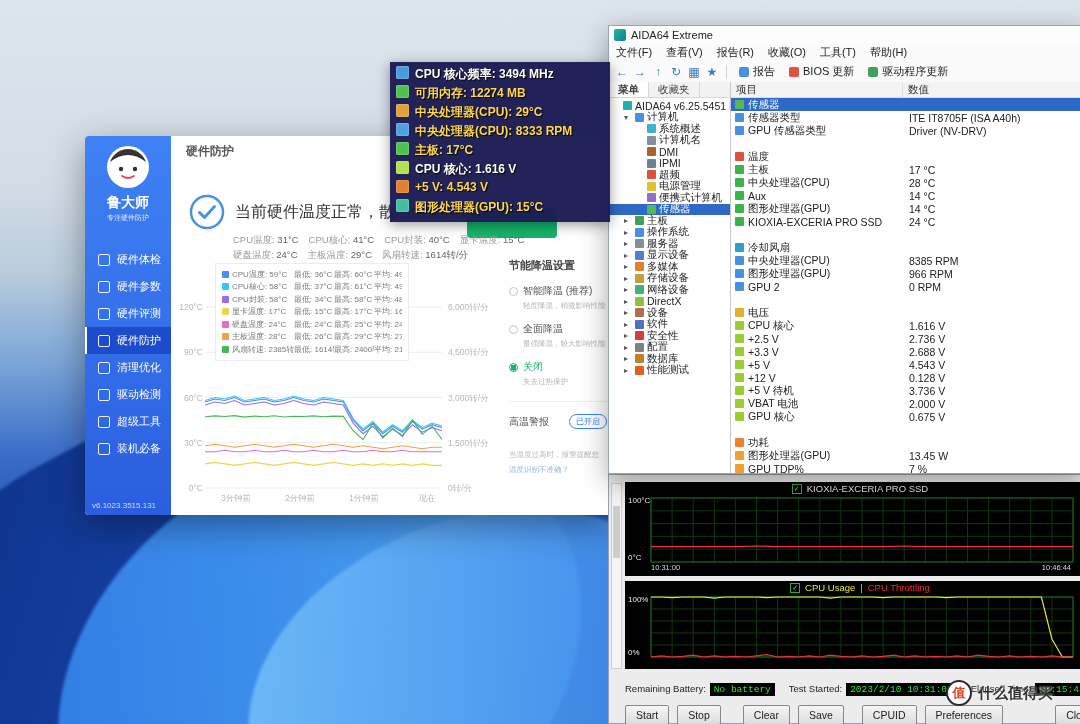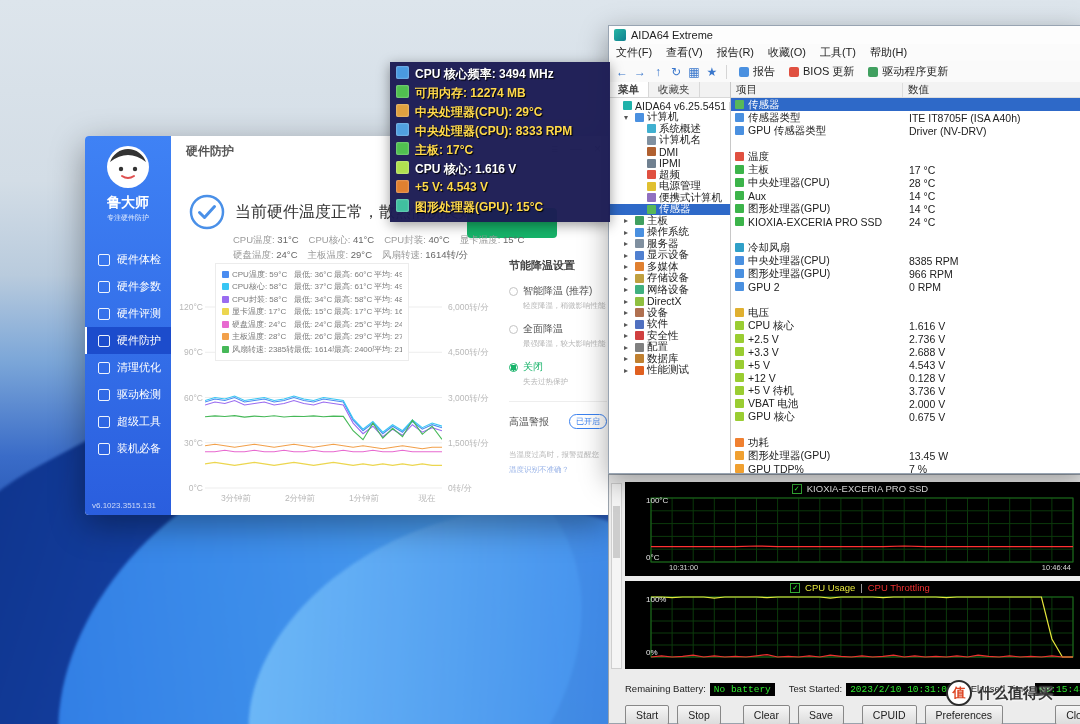--- a/index.html
+++ b/index.html
@@ -112,21 +112,21 @@
   #sw-scroll .thumb{position:absolute;left:1px;right:1px;top:22px;height:52px;background:#cdcdcd;}
   .stab-panel{position:absolute;left:16px;width:470px;background:#000;overflow:hidden;}
   #g1{top:7px;height:94px;}
   #g2{top:106px;height:88px;}
   .stab-title{height:13px;display:flex;align-items:center;justify-content:center;gap:5px;font-size:9.5px;color:#e8e8e8;}
   .cbx{width:8px;height:8px;border:1px solid #3a3;color:#3f3;font-size:7px;line-height:7px;text-align:center;background:#000;flex:none;cursor:pointer;}
   .t-usage{color:#e6e63c;}
   .t-sep{color:#c0c0c0;}
   .t-throttle{color:#f03030;}
   .stab-panel svg{position:absolute;left:0;top:13px;}
-  .glab{position:absolute;font-size:8px;color:#e8e8e8;white-space:nowrap;margin-left:18px;}
+  .glab{position:absolute;font-size:8px;color:#e8e8e8;white-space:nowrap;}
   .ytop{top:14px;left:3px;}
   .ybot{top:71px;left:3px;}
   .ybot2{top:67px;left:3px;}
   .xleft{top:81px;left:26px;font-size:7.5px;color:#d8d8d8;}
   .xright{top:81px;right:24px;font-size:7.5px;color:#d8d8d8;}
   #stab-info{position:absolute;left:16px;top:208px;display:flex;align-items:center;gap:14px;font-size:9.5px;color:#222;white-space:nowrap;}
   .badge-label{margin-right:4px;}
   .badge-value{background:#000;color:#2ee62e;font-family:"Liberation Mono","DejaVu Sans Mono",monospace;
      font-size:9.5px;padding:1px 4px;}
   #stab-buttons{position:absolute;left:16px;top:230px;display:flex;}

